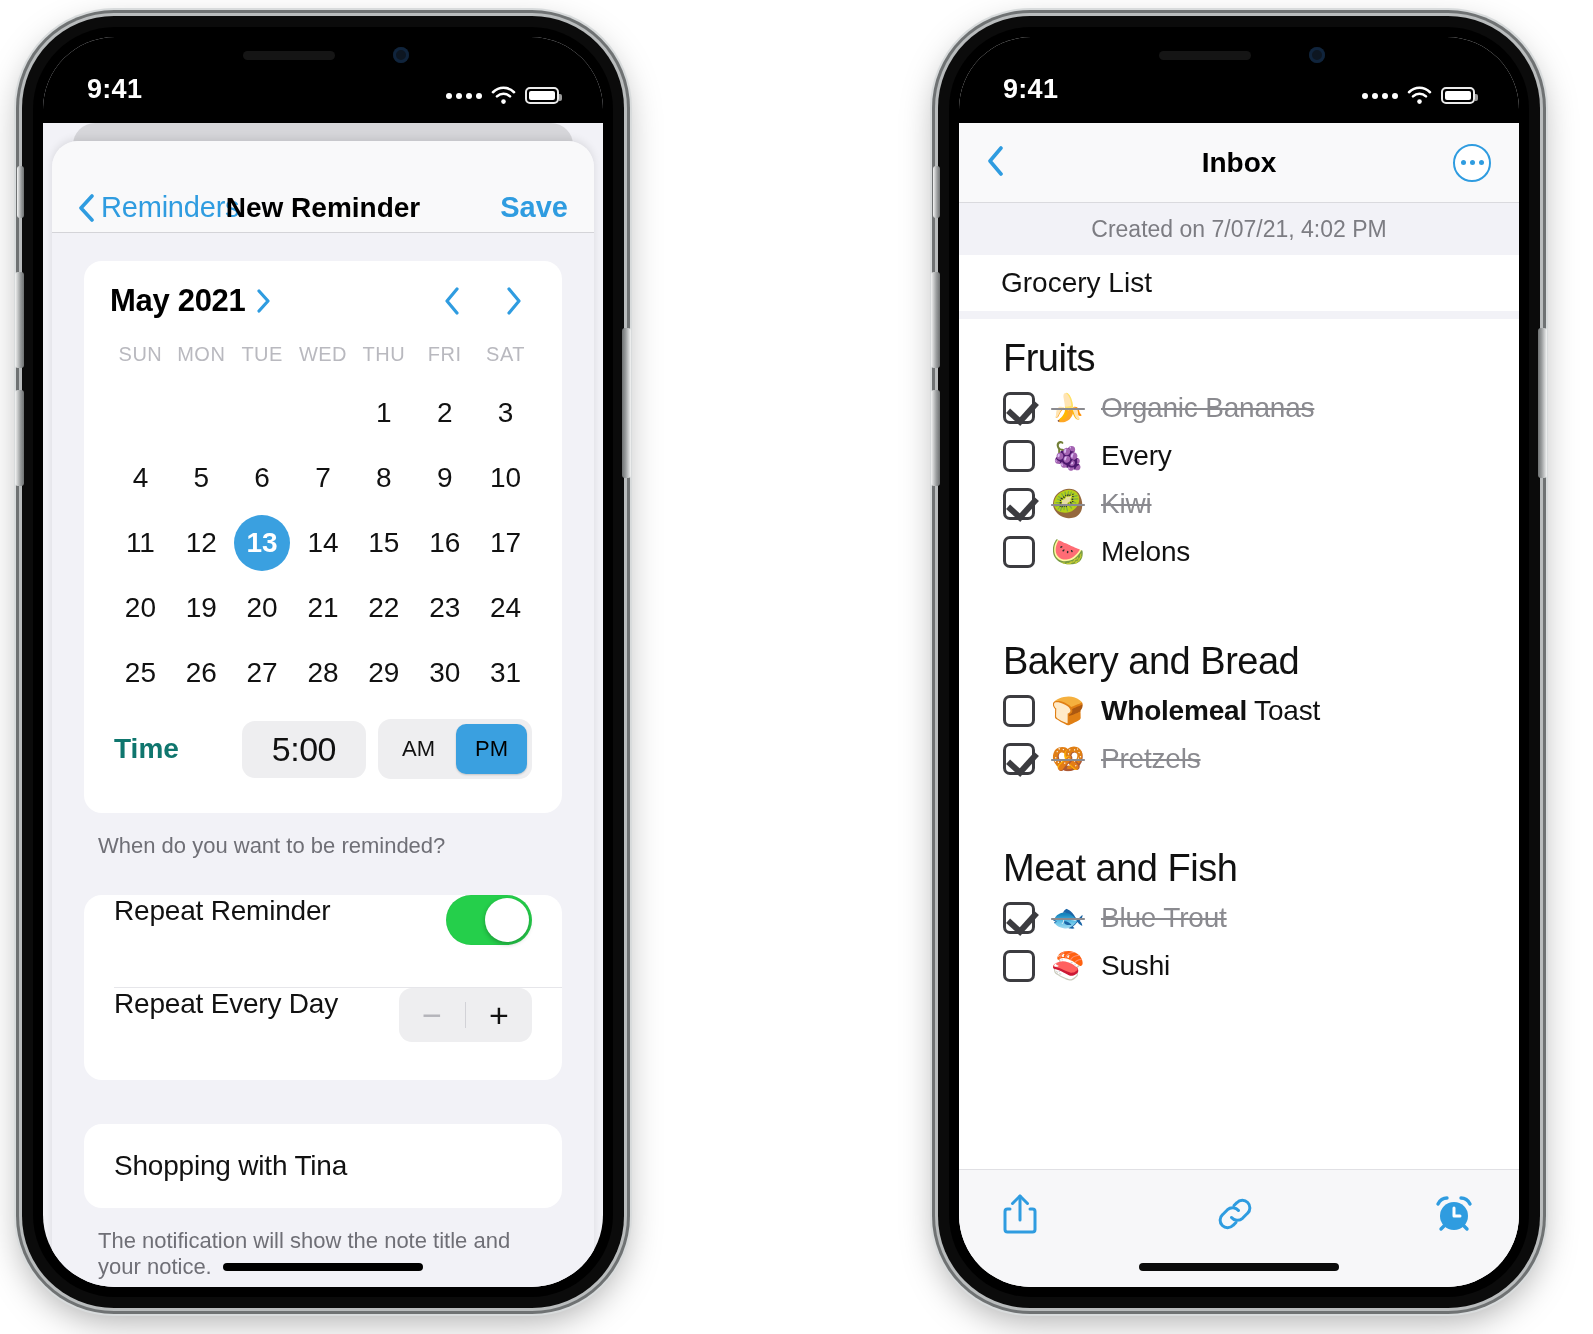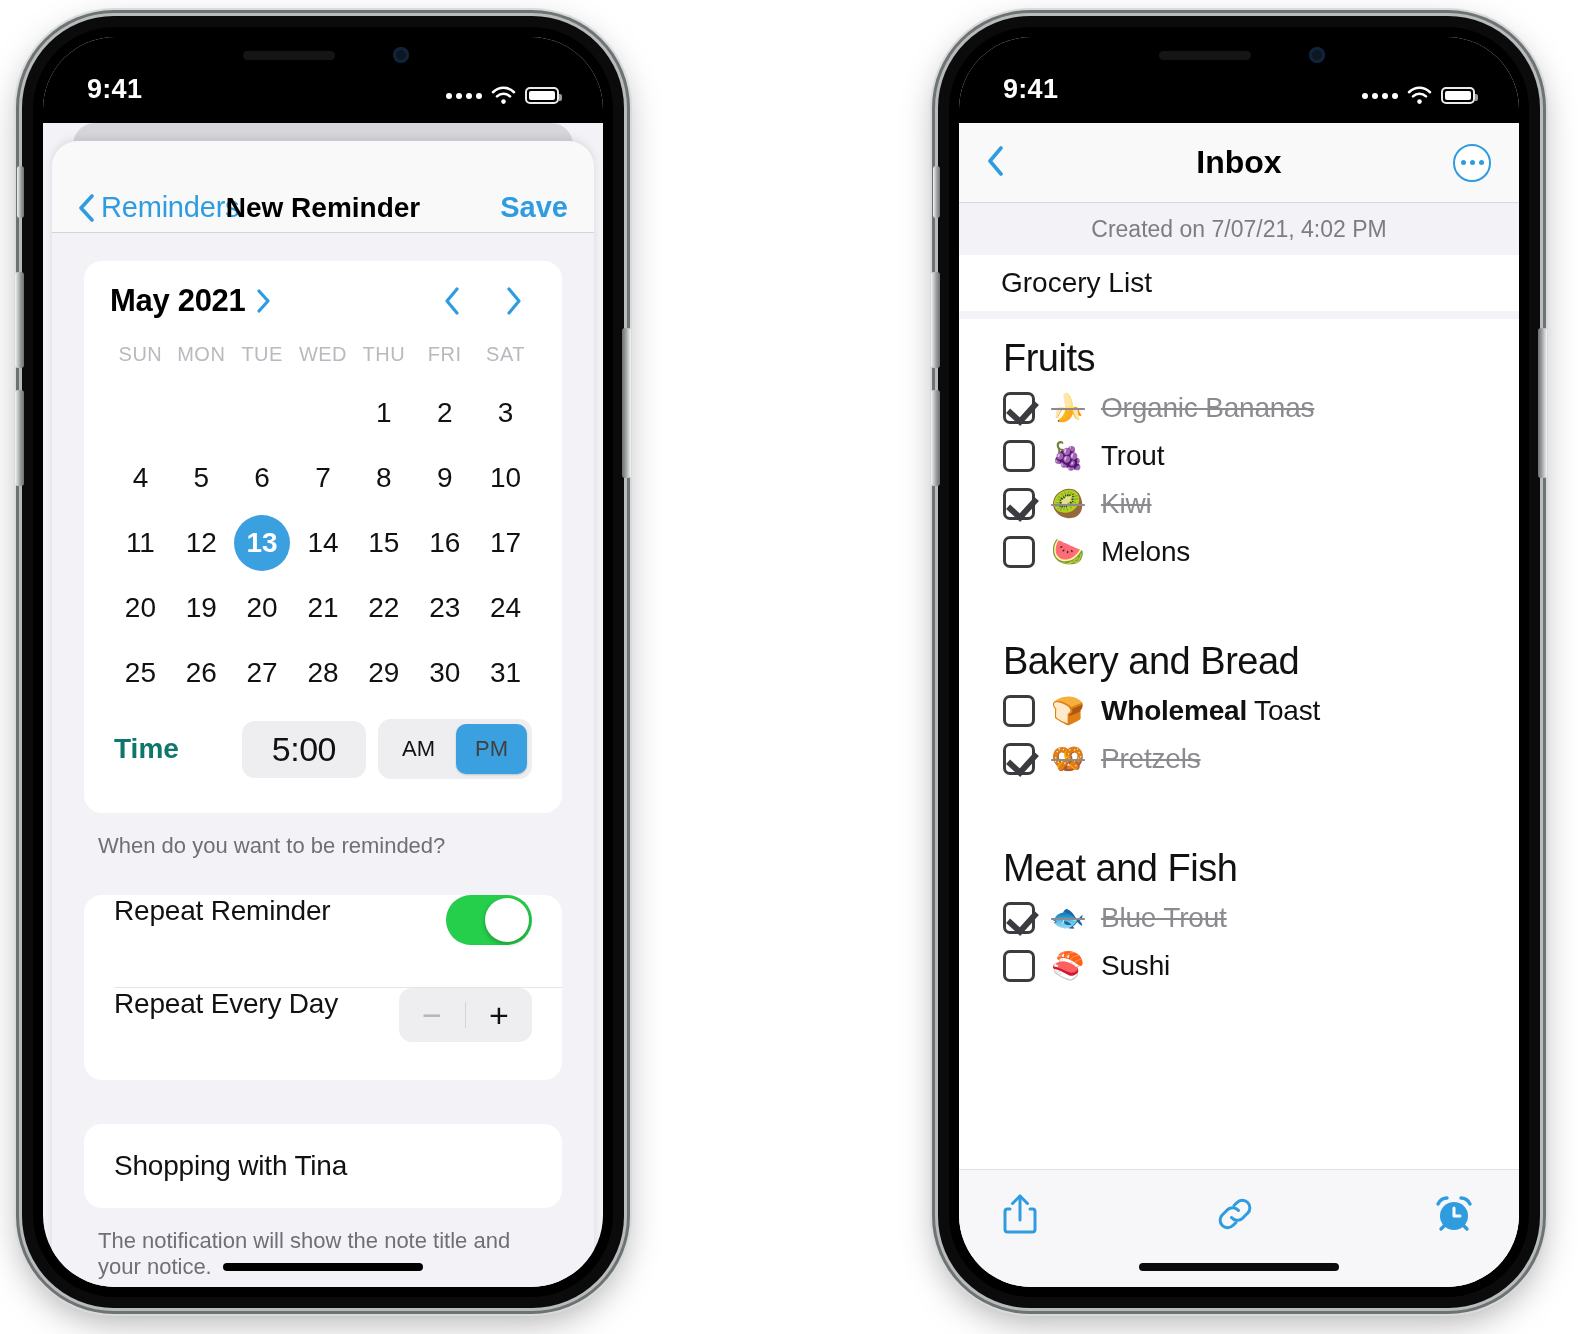--- a/index.html
+++ b/index.html
@@ -132,21 +132,21 @@
   .time-label{ font-size:28px; font-weight:700; color:#0f766e;}
   .time-controls{ margin-left:auto; display:flex; align-items:center; gap:12px;}
   .time-field{
     background:#eeeef0; border-radius:13px; padding:9px 30px;
     font-size:34px; color:#111; letter-spacing:-.5px; cursor:text;
   }
   .ampm{ background:#eeeef0; border-radius:13px; padding:5px; display:flex; gap:2px;}
   .ampm span{
     font-size:22px; padding:12px 19px; border-radius:10px; color:#111; cursor:pointer;
   }
-  .ampm span.on{ background:#3aa0e0; color:#404040; box-shadow:0 1px 2px rgba(0,0,0,.18);}
+  .ampm span.on{ background:#3aa0e0; color:#000000; box-shadow:0 1px 2px rgba(0,0,0,.18);}
 
   .footnote{ font-size:22px; color:#6f6f76; margin:20px 46px 0; }
 
   
   .repeat-card{ margin-top:36px; }
   .row{ display:flex; padding:0 30px; height:92px;gap:24px; }
   .row-sep{ height:1px; background:#e6e6ea; margin-left:30px;}
   .row-label{ font-size:28px; color:#111; letter-spacing:-.2px;}
   .toggle{
     margin-left:auto; width:86px; height:50px; border-radius:25px; background:#25cf4b;
@@ -170,21 +170,21 @@
   .title-card-text{ font-size:28px; color:#111; letter-spacing:-.2px;}
 
   
   .r-screen{ background:#fff; }
   .r-navbar{
     position:absolute; top:86px; left:0; right:0; height:80px;
     background:rgba(249,249,250,.97); border-bottom:1px solid #dadade;
     display:flex; align-items:center; padding:0 28px; z-index:20;
   }
   .r-back .chev{ width:17px; height:30px; cursor:pointer;}
-  .r-title{ position:absolute; left:0; right:0; text-align:center; font-size:32px; font-weight:700; color:#000;}
+  .r-title{ position:absolute; left:0; right:0; text-align:center; font-size:28px; font-weight:700; color:#000;}
   .r-more{
     margin-left:auto; width:38px; height:38px; border-radius:50%;
     border:2.5px solid #2f9ce0; display:flex; align-items:center; justify-content:center;
     gap:4px; cursor:pointer; background:#fff;
   }
   .r-more i{ width:5px; height:5px; border-radius:50%; background:#2f9ce0; display:block;}
 
   .r-created{
     position:absolute; top:166px; left:0; right:0; height:52px;
     background:#f2f2f7; display:flex; align-items:center; justify-content:center;
@@ -501,21 +501,21 @@
       <div class="r-note" id="note-body">
           <div class="sec-title">Fruits</div>
           <div class="chk-row done">
             <span class="chkbox on"></span>
             <span class="chk-emoji">🍌</span>
             <span class="chk-text">Organic Bananas</span>
           </div>
           <div class="chk-row">
             <span class="chkbox"></span>
             <span class="chk-emoji">🍇</span>
-            <span class="chk-text">Trout</span>
+            <span class="chk-text">Every</span>
           </div>
           <div class="chk-row done">
             <span class="chkbox on"></span>
             <span class="chk-emoji">🥝</span>
             <span class="chk-text">Kiwi</span>
           </div>
           <div class="chk-row">
             <span class="chkbox"></span>
             <span class="chk-emoji">🍉</span>
             <span class="chk-text">Melons</span>

